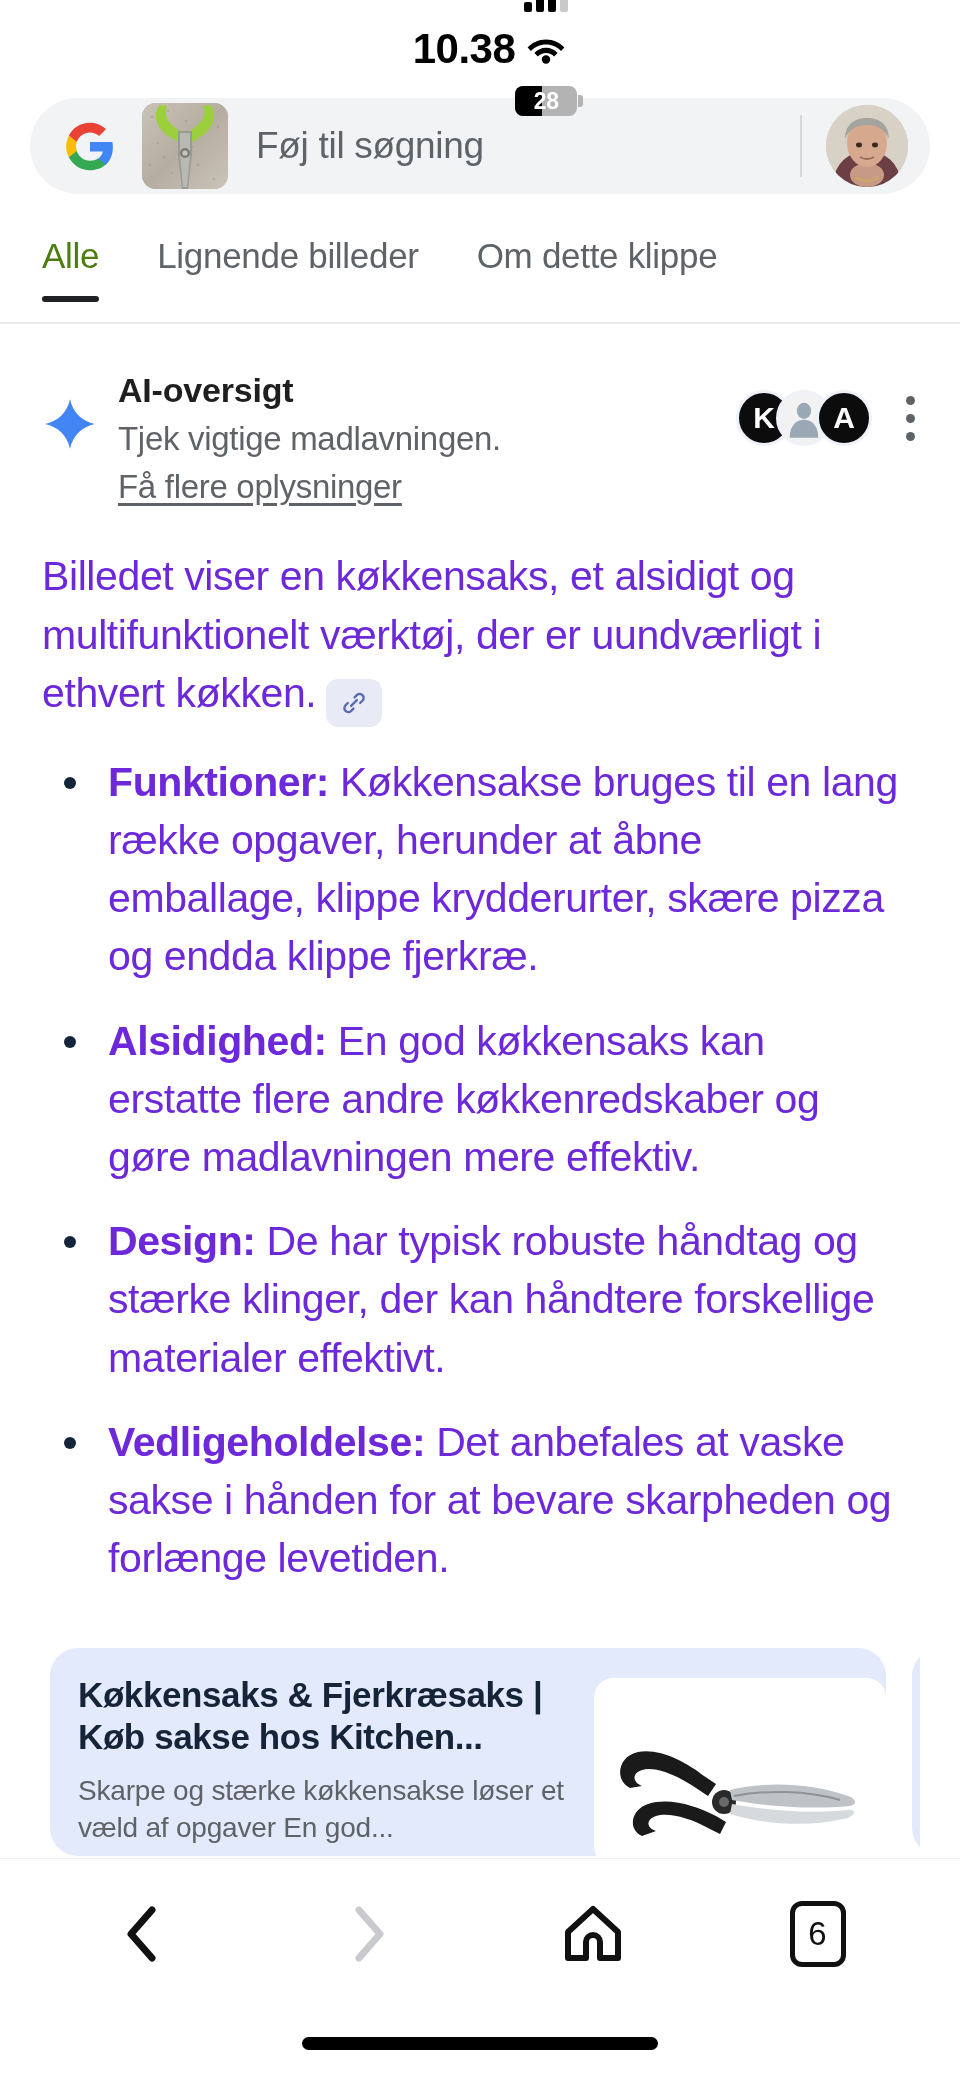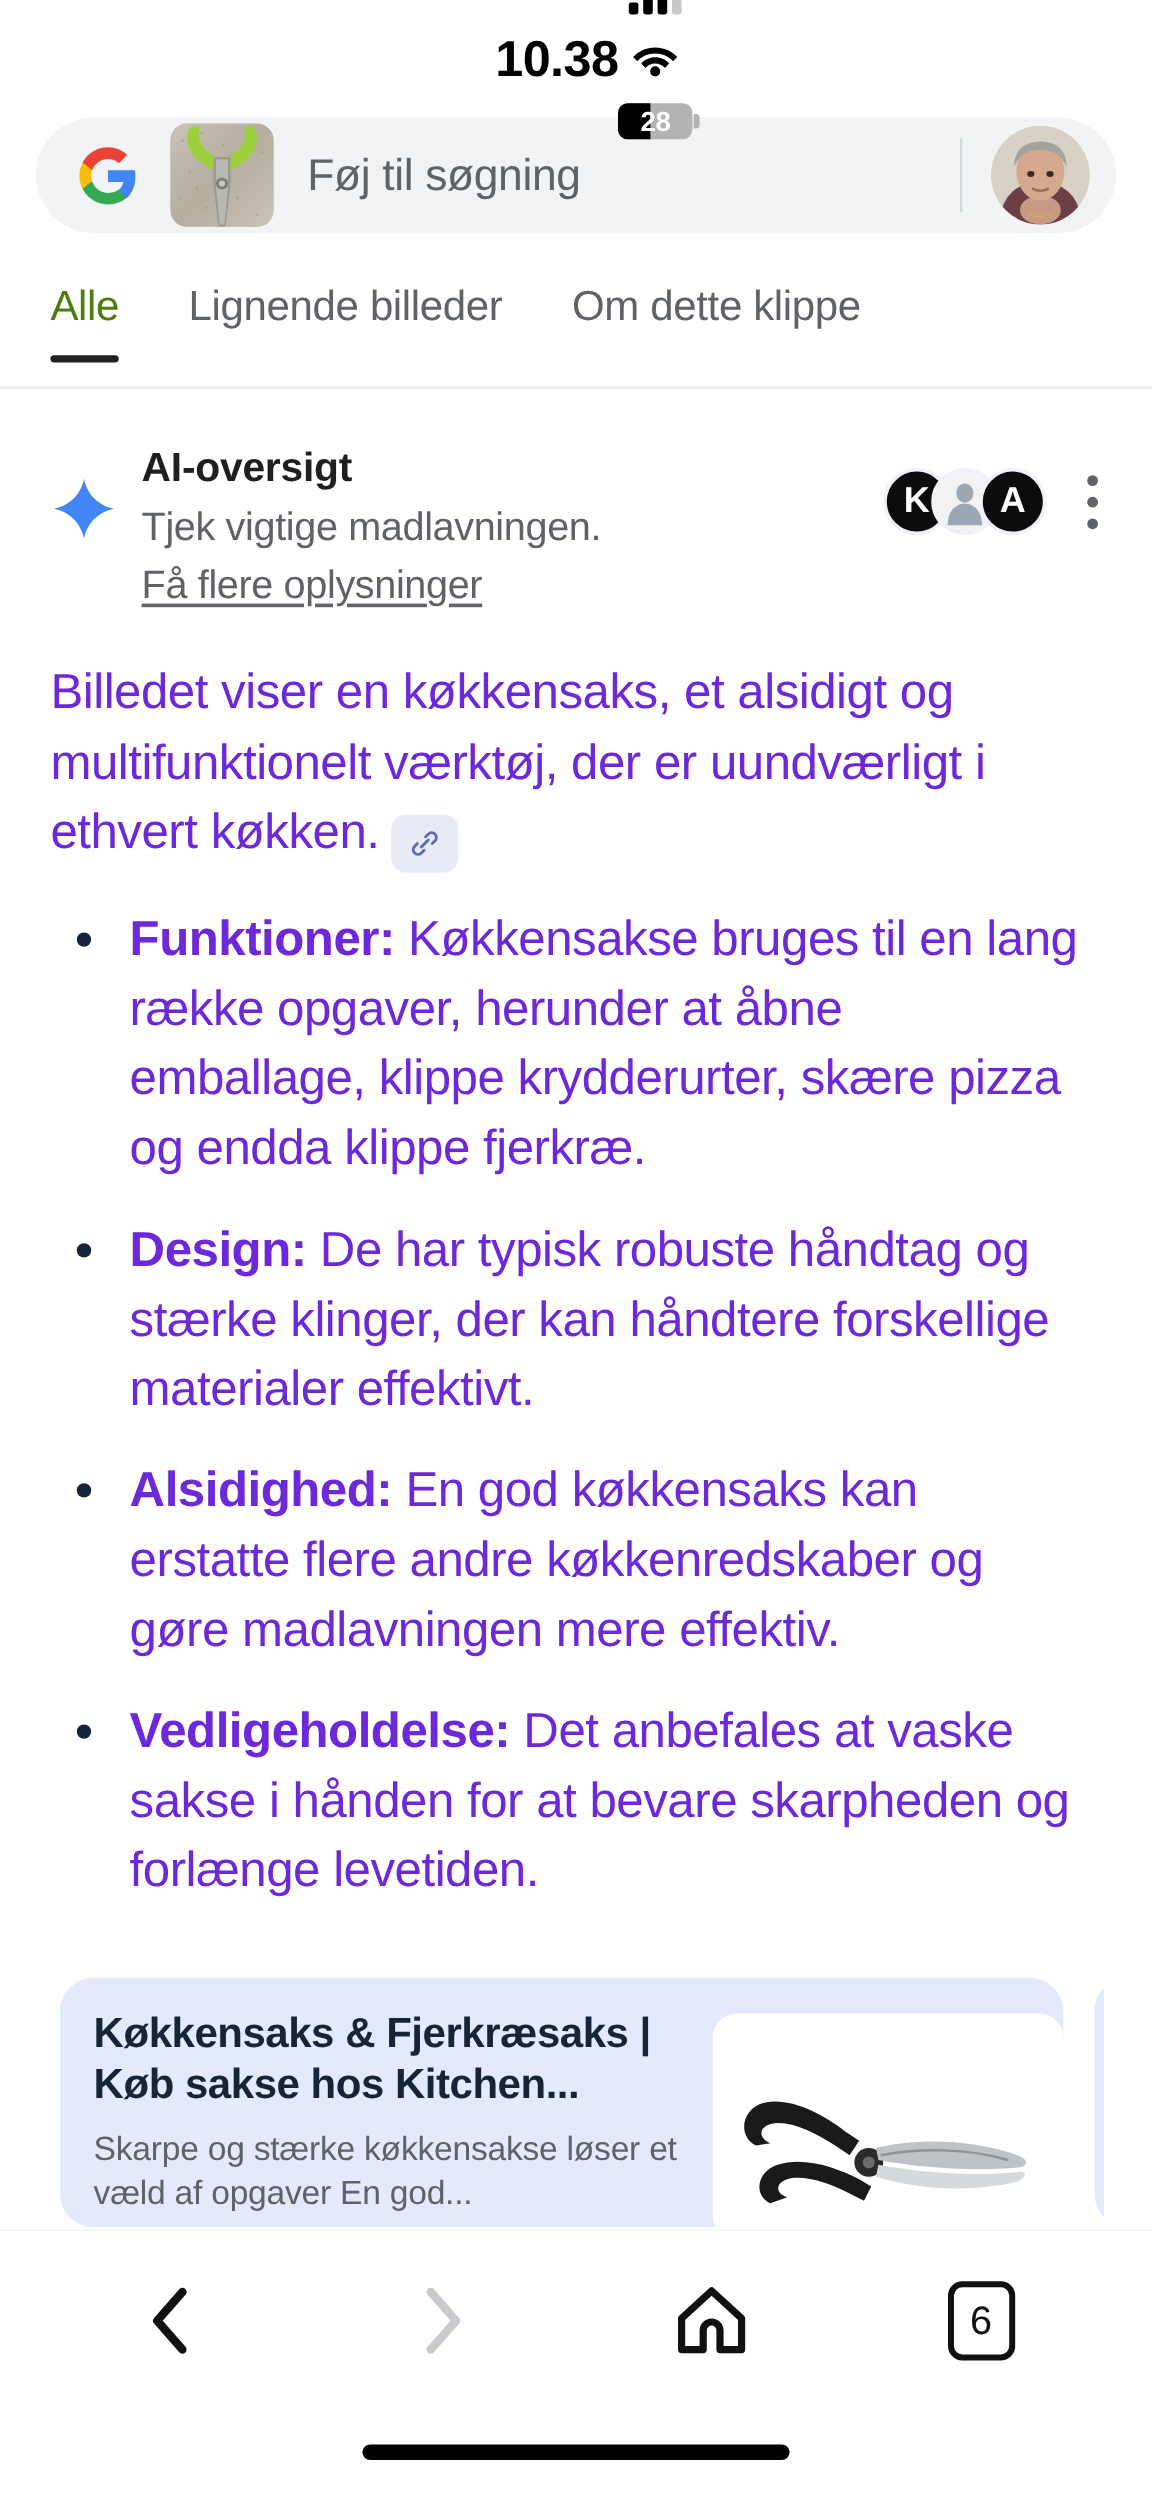--- a/index.html
+++ b/index.html
@@ -527,24 +527,24 @@
               <path d="M11.5 16.8 L9.4 18.9 a3.4 3.4 0 0 1-4.8-4.8 L6.7 12"></path>
             </svg>
           </span>
       </div>
 
       <ul class="ai-list">
         <li>
           <b>Funktioner:</b><span> Køkkensakse bruges til en lang række opgaver, herunder at åbne emballage, klippe krydderurter, skære pizza og endda klippe fjerkræ.</span>
         </li>
         <li>
-          <b>Design:</b><span> De har typisk robuste håndtag og stærke klinger, der kan håndtere forskellige materialer effektivt.</span>
+          <b>Alsidighed:</b><span> En god køkkensaks kan erstatte flere andre køkkenredskaber og gøre madlavningen mere effektiv.</span>
         </li>
         <li>
-          <b>Alsidighed:</b><span> En god køkkensaks kan erstatte flere andre køkkenredskaber og gøre madlavningen mere effektiv.</span>
+          <b>Design:</b><span> De har typisk robuste håndtag og stærke klinger, der kan håndtere forskellige materialer effektivt.</span>
         </li>
         <li>
           <b>Vedligeholdelse:</b><span> Det anbefales at vaske sakse i hånden for at bevare skarpheden og forlænge levetiden.</span>
         </li>
       </ul>
     </div>
 
     <div class="cards-row">
       <div class="card">
         <div class="card-textcol">

